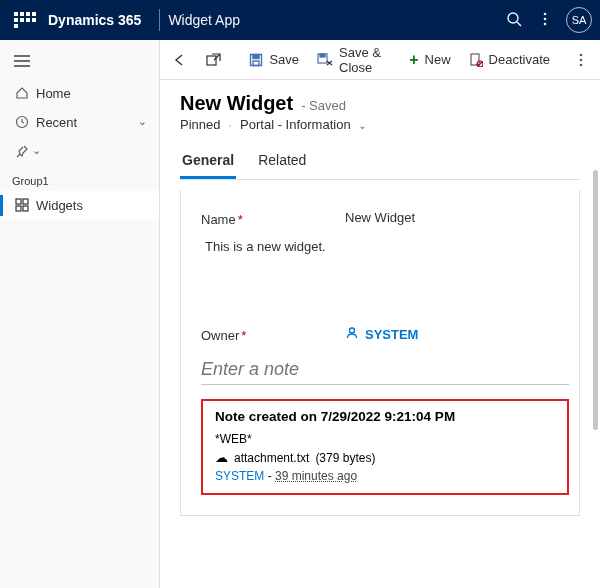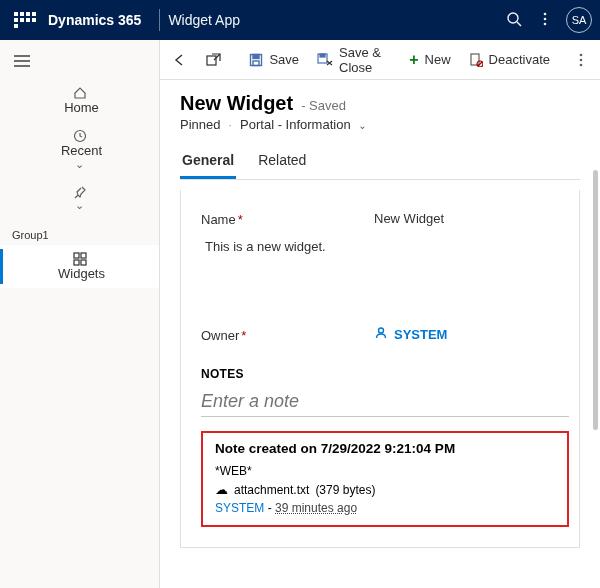--- a/index.html
+++ b/index.html
@@ -25,23 +25,22 @@
   }
 
   
   .shell { display: flex; height: calc(588px - 40px); }
   .nav {
     width: 160px; background: #faf9f8; border-right: 1px solid #e1dfdd;
     font-size: 13px; color: #323130; padding-top: 6px;
   }
   .nav-ham { padding: 8px 14px; cursor: pointer; }
   .nav-item {
-    display: flex; align-items: center; padding: 7px 12px; cursor: pointer;
+    display: flex; align-items: flex-start; padding: 7px 12px; cursor: pointer;
     position: relative;
-    flex-direction: column;
   }
   .nav-item .ic { width: 20px; display: inline-flex; justify-content: center; color: #605e5c; }
   .nav-item .lbl { flex: 1; margin-left: 4px; }
   .nav-item .chev { color: #605e5c; font-size: 11px; }
   .group-header { padding: 10px 12px 4px 12px; font-weight: 400; color: #323130; font-size: 11px; }
   .nav-item.selected { background: #fff; }
   .nav-item.selected::before {
     content:""; position:absolute; left:0; top:4px; bottom:4px; width:3px; background:#0078d4;
   }
 
@@ -63,21 +62,21 @@
   .breadcrumb { font-size: 13px; color: #323130; margin-top: 2px; }
   .breadcrumb .sep { color: #a19f9d; margin: 0 4px; }
   .breadcrumb .chev { color: #605e5c; font-size: 10px; margin-left: 4px; }
 
   .tabs { margin-top: 14px; display: flex; gap: 20px; border-bottom: 1px solid #e1dfdd; font-size: 14px; }
   .tab { padding: 6px 2px 8px 2px; cursor: pointer; color: #323130; }
   .tab.active { font-weight: 600; border-bottom: 3px solid #0078d4; }
 
   .form-area { padding: 10px 20px 20px 20px; overflow: auto; flex:1; }
   .card-inner { padding: 14px 10px 20px 20px; border: 1px solid #e1dfdd; border-top: none; }
-  .row { display: flex; align-items: center; padding: 6px 0; gap: 29px; }
+  .row { display: flex; align-items: flex-start; padding: 6px 0; }
   .lblcol { width: 140px; font-size: 13px; color: #323130; padding-top: 2px; }
   .req { color: #a80000; margin-left: 2px; }
   .valcol { flex: 1; font-size: 13px; color: #323130; padding-left: 4px; }
   .valcol.owner { color: #0078d4; font-weight: 600; display: flex; align-items: center; gap: 6px; }
   .desc-spacer { height: 60px; }
 
   .notes-hd { font-size: 12px; font-weight: 700; letter-spacing: .3px; margin-top: 18px; }
   .note-input {
     width: 100%; border: none; border-bottom: 1px solid #c8c6c4;
     font-size: 18px; padding: 6px 0 4px 0; font-style: italic; color: #8a8886;
@@ -271,21 +270,20 @@
             <span>
               <svg width="14" height="14" viewBox="0 0 14 14" fill="none" stroke="#0078d4" stroke-width="1.4">
                   <circle cx="7" cy="4.5" r="2.5"></circle>
                   <path d="M2.5 12 C2.5 9 4.5 8 7 8 C9.5 8 11.5 9 11.5 12"></path>
                 </svg>
             </span>
             <span>SYSTEM</span>
           </div>
         </div>
 
-        <div class="notes-hd">NOTES</div>
         <input class="note-input" placeholder="Enter a note" style="">
 
         <div class="note-card">
           <div class="note-time">
             <span>Note created on </span><span>7/29/2022 9:21:04 PM</span>
           </div>
           <div class="note-web">*WEB*</div>
           <div class="note-attach">
             <span class="cloud">☁</span>
             <span>attachment.txt</span>

